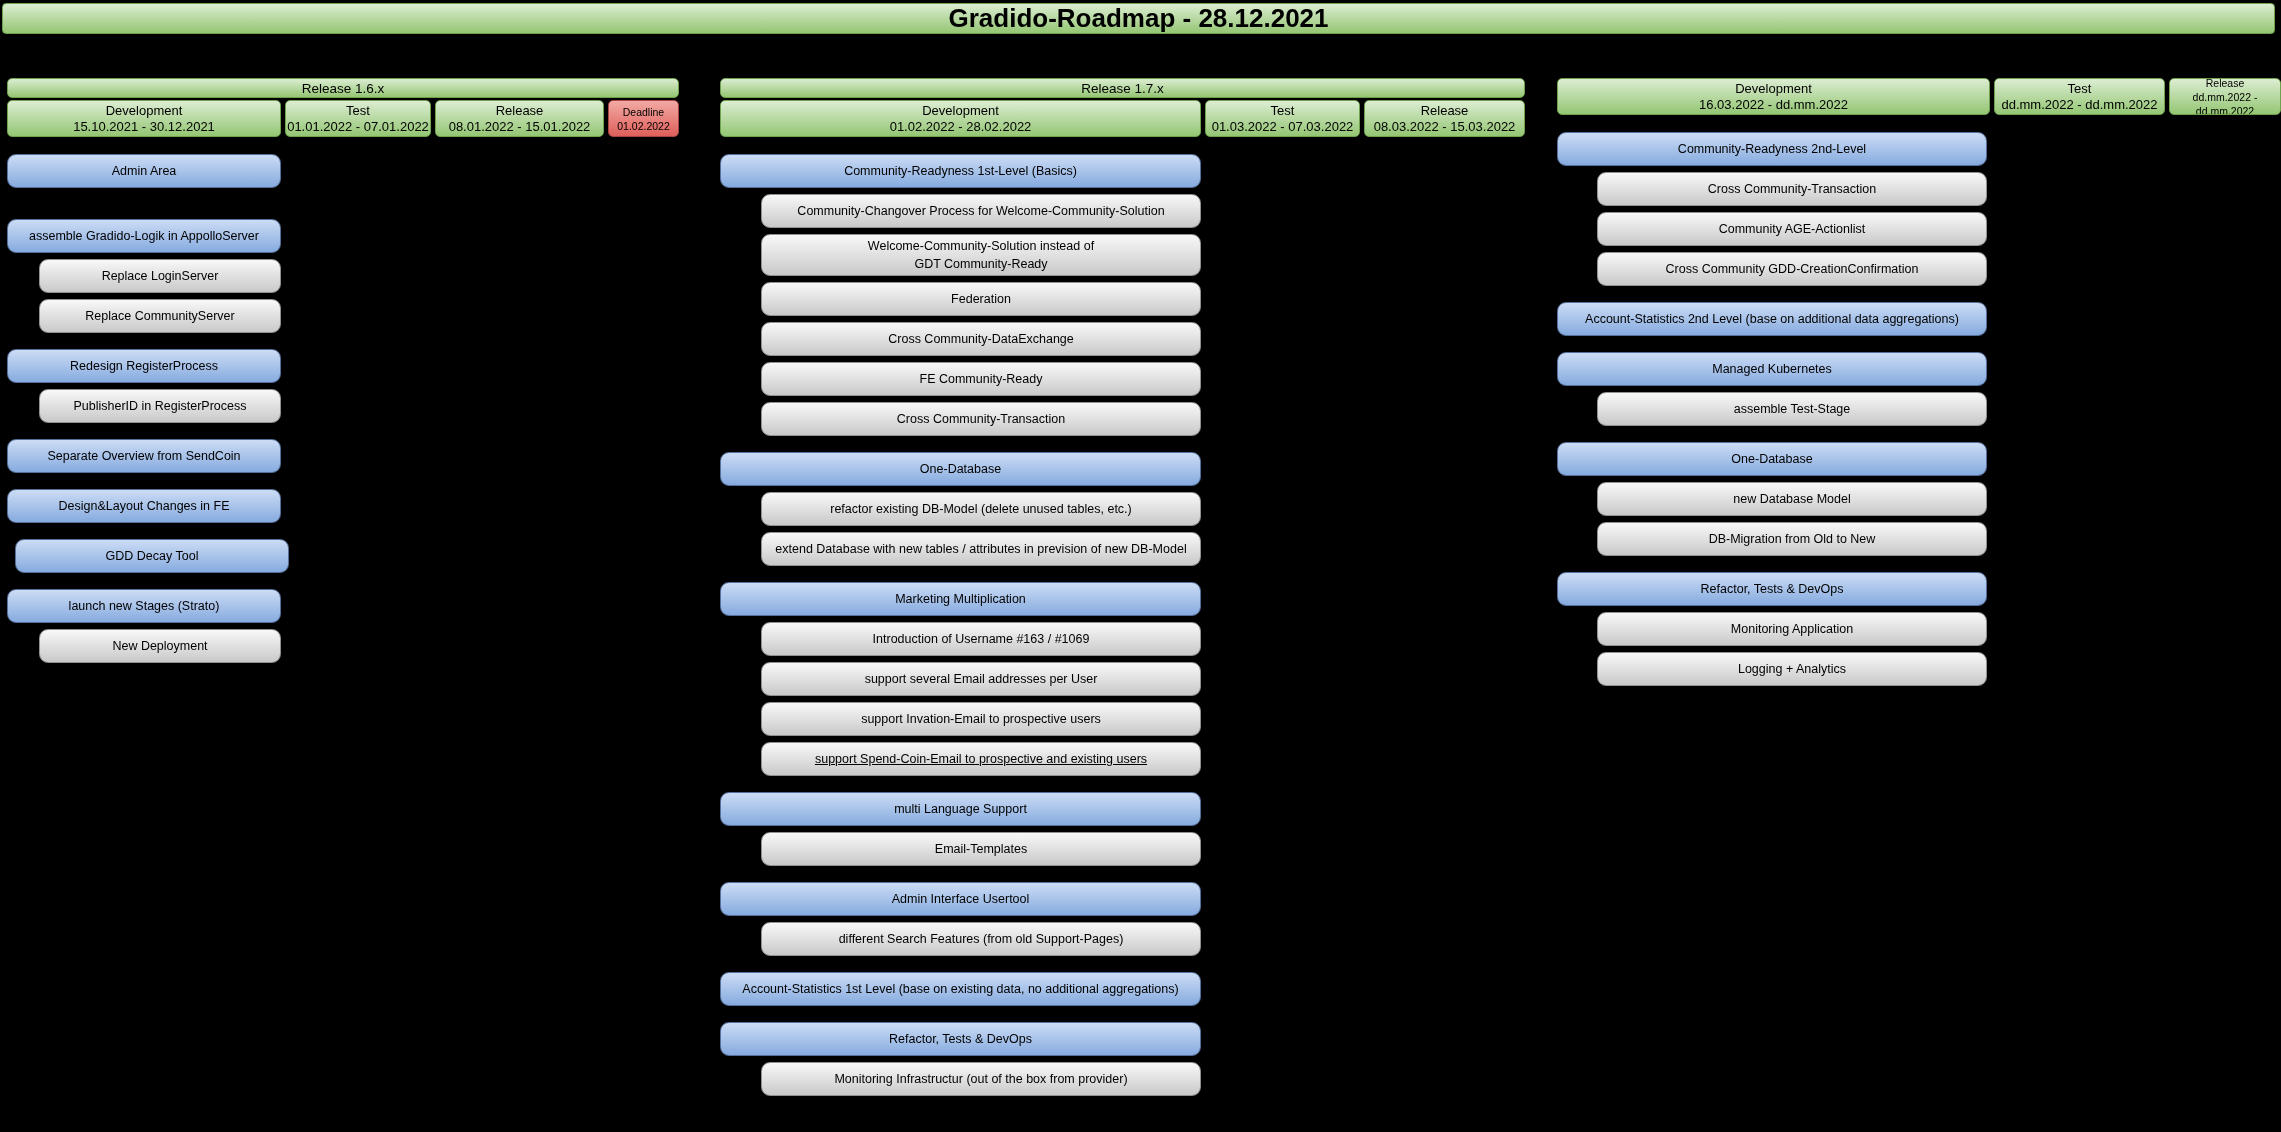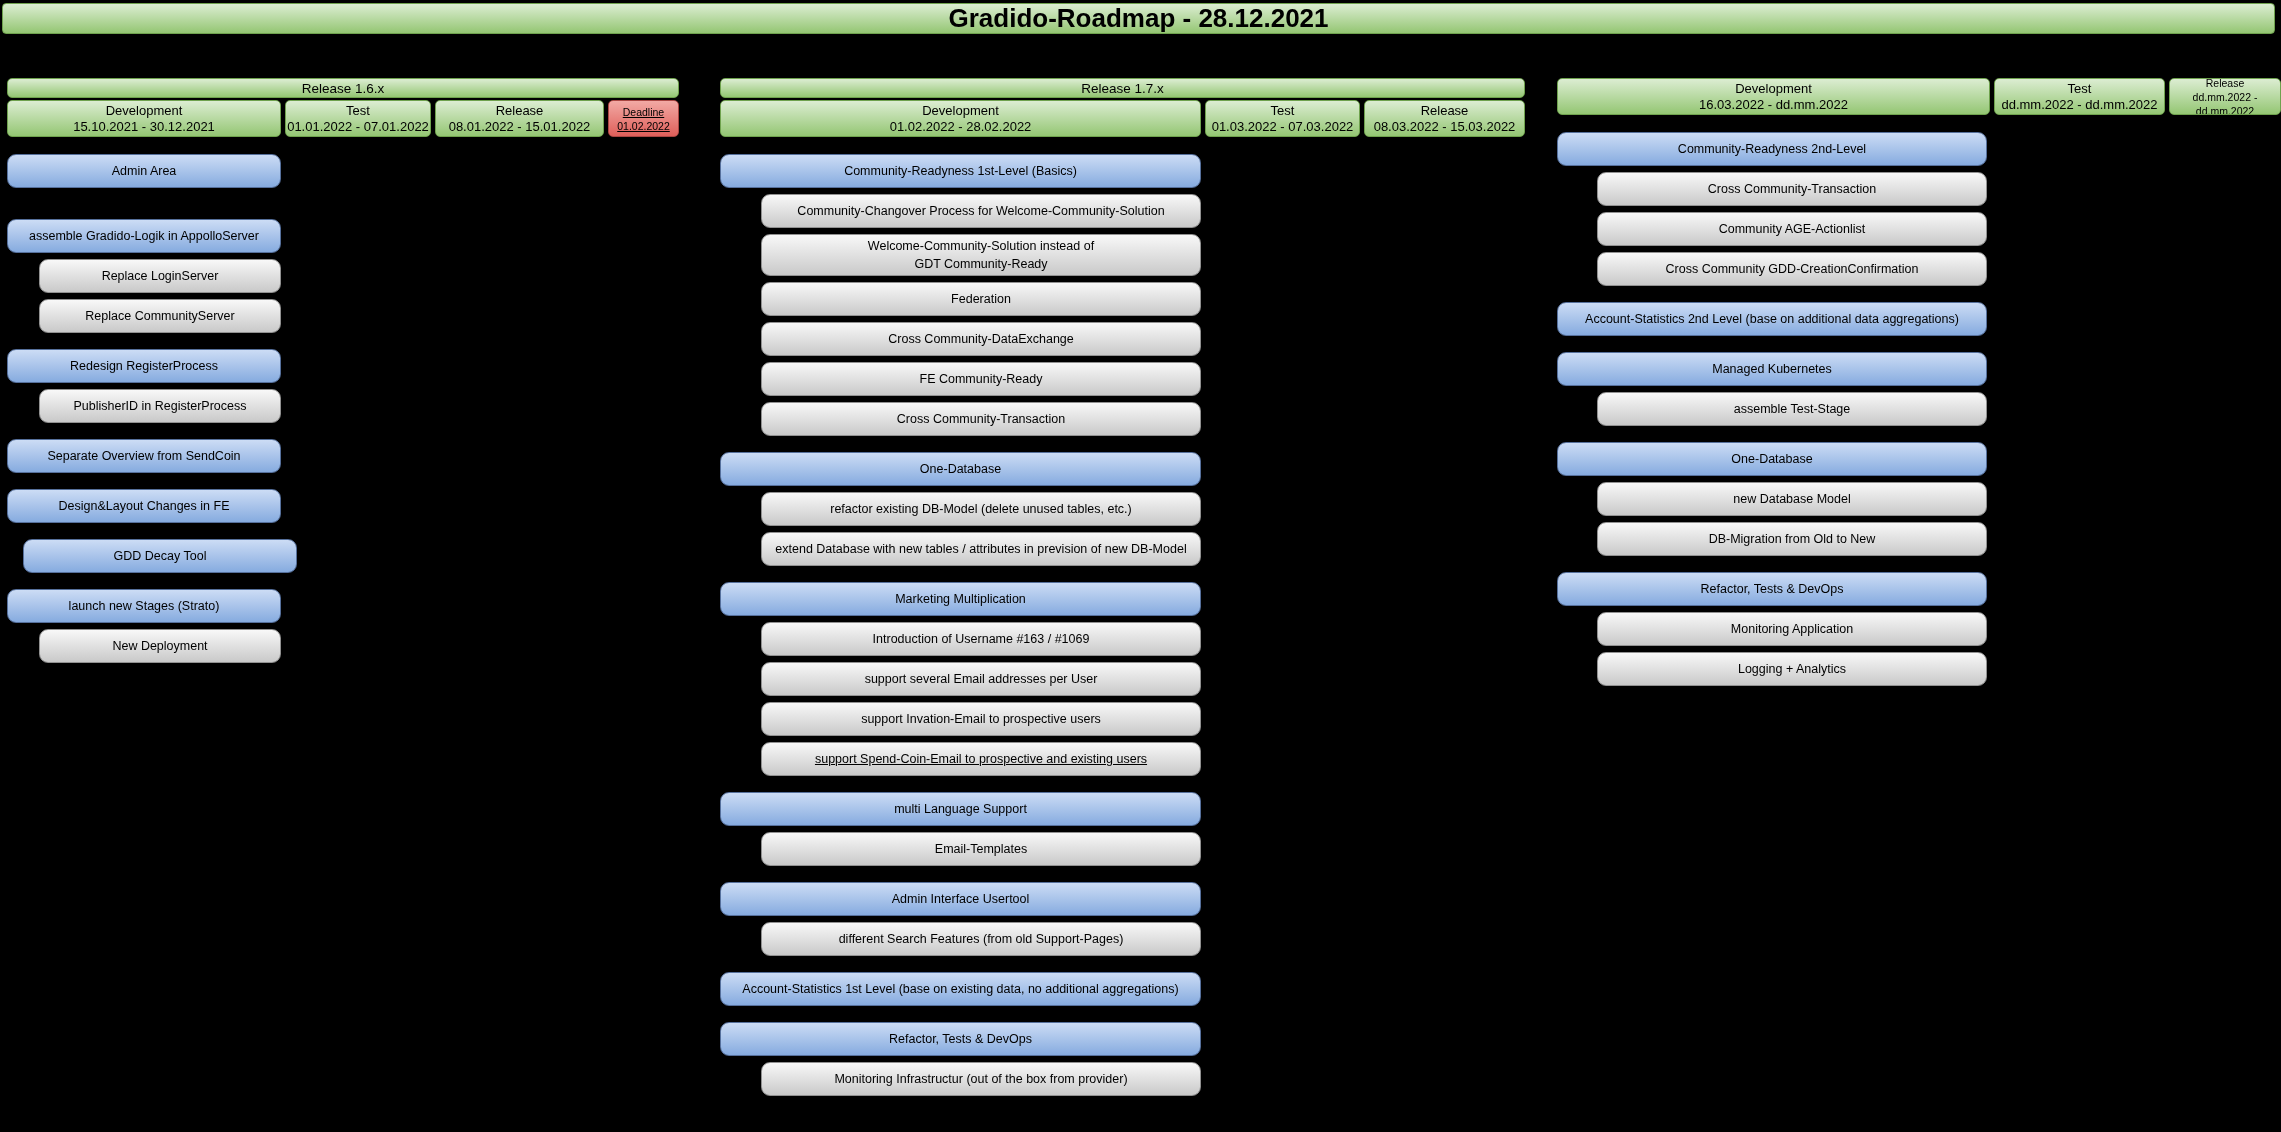--- a/index.html
+++ b/index.html
@@ -27,21 +27,20 @@
     font-weight: bold;
     font-size: 26px;
   }
   .green-fill {
     background: linear-gradient(to bottom, var(--green-light, #dcedd2) 0%, var(--green-dark, #94c673) 100%);
     border: 1px solid var(--green-border, #6fa24e);
   }
   .red-fill {
     background: linear-gradient(to bottom, var(--red-light, #f2a9a4) 0%, var(--red-dark, #df5f5a) 100%);
     border: 1px solid var(--red-border, #aa4642);
-    text-decoration: underline;
   }
   .column {
     position: absolute;
     top: 78px;
   }
   .release-bar {
     height: 20px;
     box-sizing: border-box;
     border-radius: 5px;
     display: flex;
@@ -127,21 +126,21 @@
       </div>
       <div class="items">
         <div class="item epic" style="margin-top: 0px; margin-left: 0px; width: 274px;">Admin Area</div>
         <div class="item epic" style="margin-top: 31px; margin-left: 0px; width: 274px;">assemble Gradido-Logik in AppolloServer</div>
         <div class="item task" style="margin-top: 6px; margin-left: 32px; width: 242px;">Replace LoginServer</div>
         <div class="item task" style="margin-top: 6px; margin-left: 32px; width: 242px;">Replace CommunityServer</div>
         <div class="item epic" style="margin-top: 16px; margin-left: 0px; width: 274px;">Redesign RegisterProcess</div>
         <div class="item task" style="margin-top: 6px; margin-left: 32px; width: 242px;">PublisherID in RegisterProcess</div>
         <div class="item epic" style="margin-top: 16px; margin-left: 0px; width: 274px;">Separate Overview from SendCoin</div>
         <div class="item epic" style="margin-top: 16px; margin-left: 0px; width: 274px;">Design&amp;Layout Changes in FE</div>
-        <div class="item epic" style="margin-top: 16px; margin-left: 16px; width: 274px;">GDD Decay Tool</div>
+        <div class="item epic" style="margin-top: 16px; margin-left: 8px; width: 274px;">GDD Decay Tool</div>
         <div class="item epic" style="margin-top: 16px; margin-left: 0px; width: 274px;">launch new Stages (Strato)</div>
         <div class="item task" style="margin-top: 6px; margin-left: 32px; width: 242px;">New Deployment</div>
       </div>
     </div>
     <div class="column" style="left: 720px; width: 805px;">
       <div class="release-bar green-fill">Release 1.7.x</div>
       <div class="phase-row">
         <div class="phase-cell green-fill" style="width: 481px;">
           <div>Development</div>
           <div>01.02.2022 - 28.02.2022</div>

